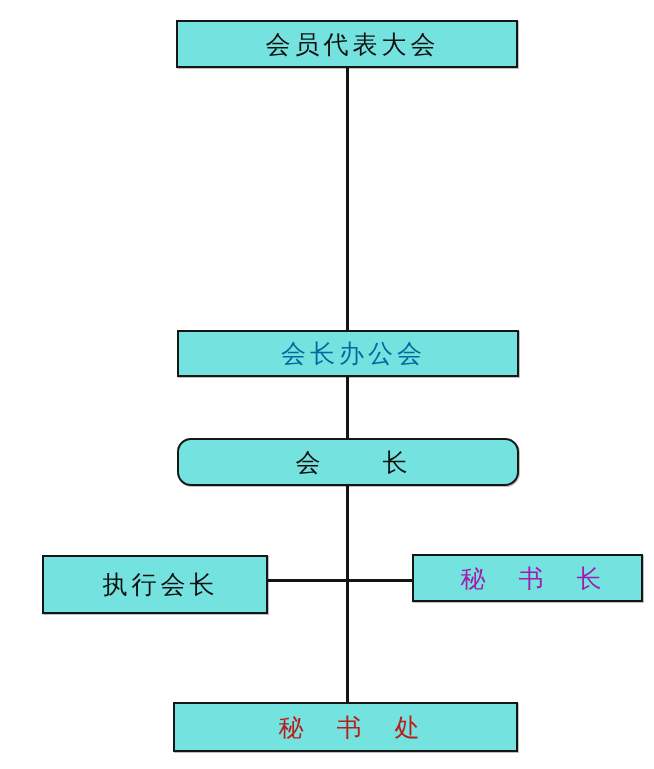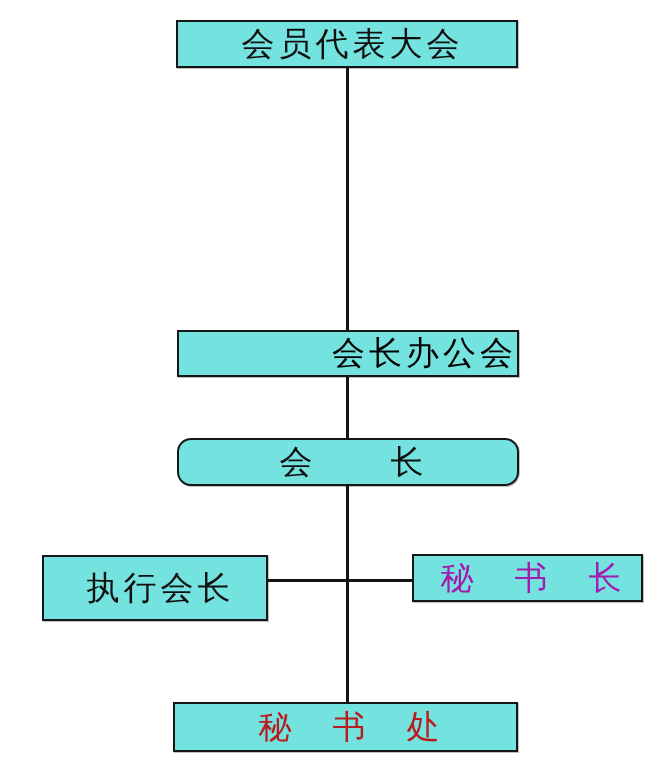--- a/index.html
+++ b/index.html
@@ -21,56 +21,56 @@
     z-index: 0;
   }
   .node {
     position: absolute;
     box-sizing: border-box;
     border: 2.5px solid #161616;
     display: flex;
     align-items: center;
     justify-content: center;
     z-index: 1;
-    font-size: 33px;
+    font-size: 25px;
     color: #101010;
     letter-spacing: 4px;
     white-space: nowrap;
     box-shadow: 1px 1px 0 rgba(0,0,0,0.25);
     padding-left: 11px;
   }
   
   .vline-main   { left: 346px; top: 58px;  width: 3px;  height: 660px; }
   
   .hline-branch { left: 264px; top: 579px; width: 150px; height: 3px; }
 
   .node-members-congress    { left: 176px; top: 20px;  width: 342px; height: 48px; }
   .node-council             { left: 177px; top: 112px; width: 342px; height: 46px; }
   .node-standing-council    { left: 177px; top: 222px; width: 342px; height: 46px; }
   .node-president-office    { left: 177px; top: 330px; width: 342px; height: 47px; }
   .node-president           { left: 177px; top: 438px; width: 342px; height: 48px; border-radius: 14px; }
-  .node-executive-president { left: 42px;  top: 555px; width: 226px; height: 66px; }
+  .node-executive-president { left: 42px;  top: 555px; width: 226px; height: 59px; }
   .node-secretary-general   { left: 412px; top: 554px; width: 231px; height: 48px; }
   .node-secretariat         { left: 173px; top: 702px; width: 345px; height: 50px; }
 </style>
 </head>
 <body>
 
 <div class="canvas">
 
   <div class="connector vline-main" style="background: rgb(20, 20, 20);"></div>
   <div class="connector hline-branch" style="background: rgb(20, 20, 20);"></div>
 
   <div class="node node-members-congress" style="background: rgb(116, 227, 223); border-color: rgb(22, 22, 22); color: rgb(16, 16, 16);">
     <span>会员代表大会</span>
   </div>
 
 
 
-  <div class="node node-president-office" style="background: rgb(116, 227, 223); border-color: rgb(22, 22, 22); color: #000000; justify-content: flex-end;">
+  <div class="node node-president-office" style="background: rgb(116, 227, 223); border-color: rgb(22, 22, 22); color: #0369a1;">
     <span>会长办公会</span>
   </div>
 
   <div class="node node-president" style="background: rgb(116, 227, 223); border-color: rgb(22, 22, 22); color: rgb(16, 16, 16);">
     <span>会　　长</span>
   </div>
 
   <div class="node node-executive-president" style="background: rgb(116, 227, 223); border-color: rgb(22, 22, 22); color: rgb(16, 16, 16);">
     <span>执行会长</span>
   </div>

